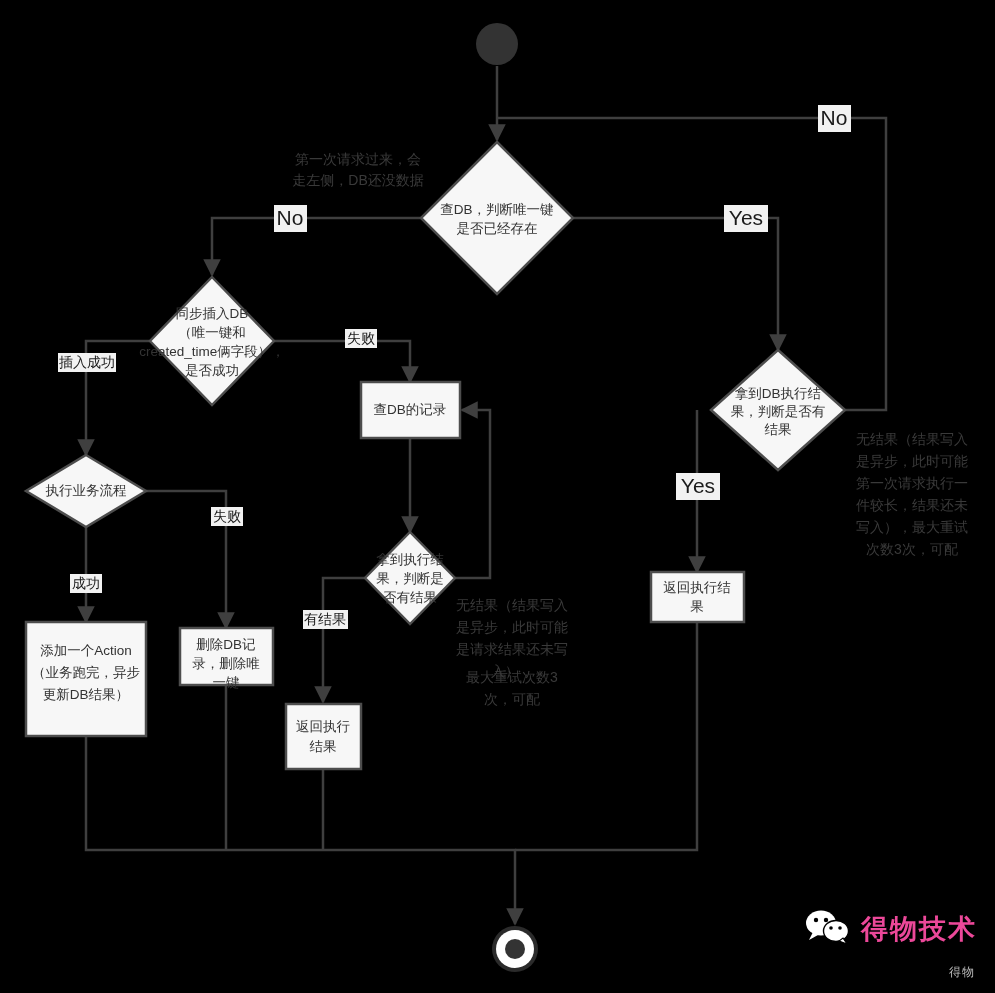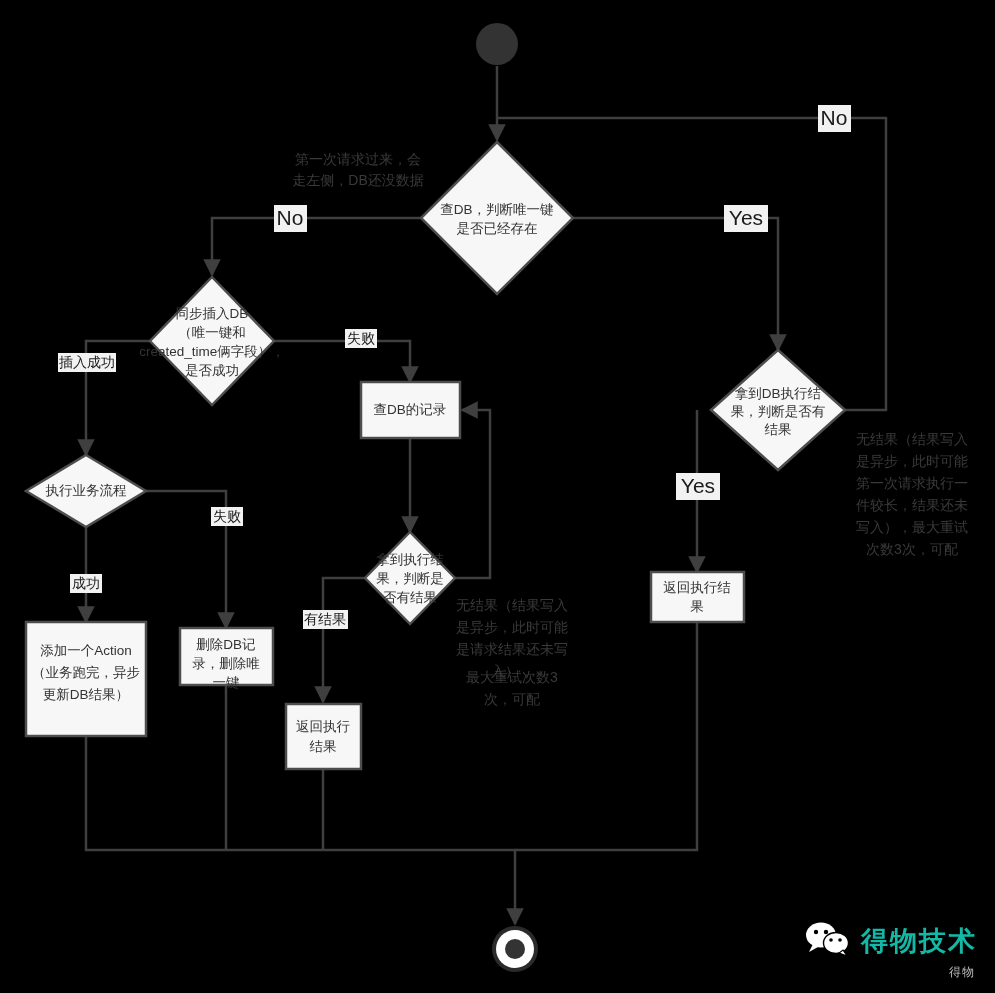--- a/index.html
+++ b/index.html
@@ -82,30 +82,30 @@
     text-align: right;
     user-select: none;
   }
   #wm-main {
     display: flex;
     align-items: center;
     gap: 10px;
     justify-content: flex-end;
   }
   #wm-title {
-    color: #14b8a6;
+    color: #ec4899;
     font-size: 27px;
     font-weight: bold;
     letter-spacing: 2px;
     font-family: "DejaVu Sans", "Liberation Sans", sans-serif;
   }
   #wm-sub {
     color: #bdbdbd;
     font-size: 12px;
-    margin-top: 3px;
+    margin-top: 15px;
     margin-right: 2px;
     letter-spacing: 1px;
     font-family: "DejaVu Sans", "Liberation Sans", sans-serif;
   }
   .wechat-icon {
     display: block;
   }
 </style>
 </head>
 <body>

